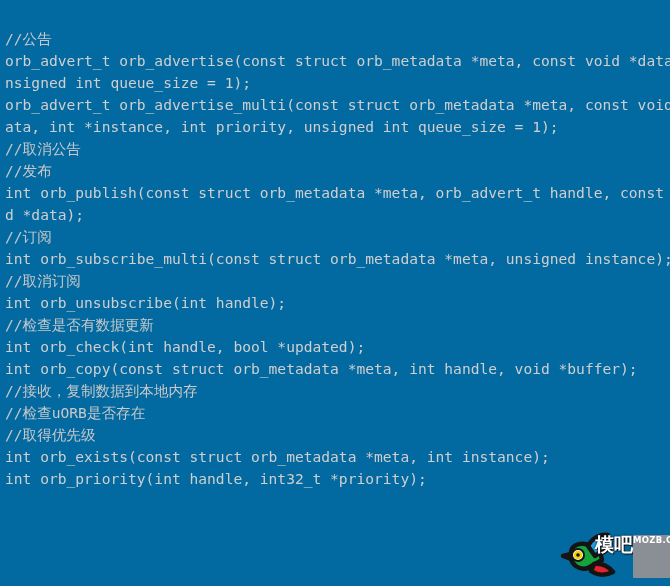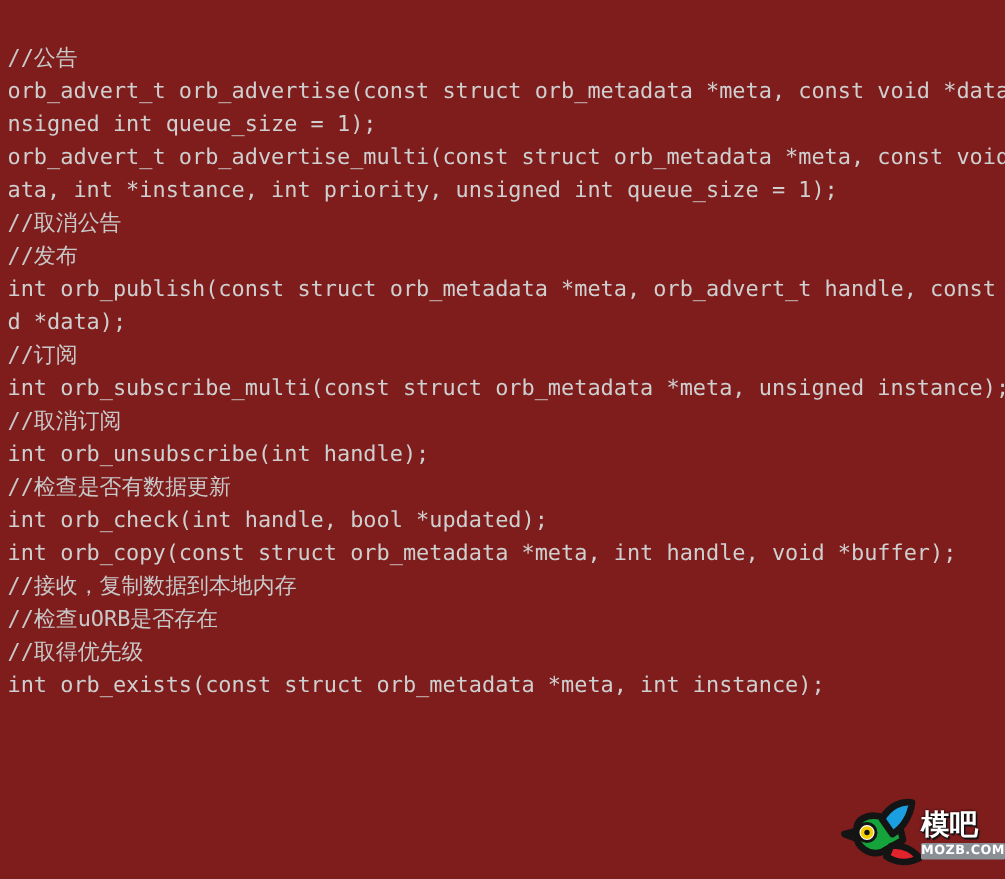--- a/index.html
+++ b/index.html
@@ -14,21 +14,21 @@
     position: relative;
     font-family: "DejaVu Sans Mono", "Liberation Mono", monospace;
   }
 
   #code-view {
     position: absolute;
     left: 0;
     top: 0;
     width: 670px;
     height: 586px;
-    background: #7f1d1d;
+    background: #0369a1;
     box-sizing: border-box;
     padding: 28px 0 0 0;
   }
 
   .code-line {
     display: block;
     font-family: "DejaVu Sans Mono", "Liberation Mono", monospace;
     font-size: 14.6px;
     line-height: 22px;
     height: 22px;
@@ -57,21 +57,21 @@
   #watermark .bird-wrap {
     width: 58px;
     height: 50px;
     flex: 0 0 auto;
   }
   #watermark .brand-wrap {
     width: 56px;
     height: 44px;
     flex: 0 0 auto;
     display: flex;
-    flex-direction: column;
+    flex-direction: row;
     justify-content: center;
     margin-left: -2px;
   }
   .brand-cn {
     font-family: "DejaVu Sans", "Liberation Sans", sans-serif;
     font-size: 19px;
     font-weight: bold;
     color: #ffffff;
     line-height: 21px;
     letter-spacing: 0px;
@@ -110,20 +110,21 @@
   <div class="code-line">int orb_subscribe_multi(const struct orb_metadata *meta, unsigned instance);</div>
   <div class="code-line comment">//取消订阅</div>
   <div class="code-line">int orb_unsubscribe(int handle);</div>
   <div class="code-line comment">//检查是否有数据更新</div>
   <div class="code-line">int orb_check(int handle, bool *updated);</div>
   <div class="code-line">int orb_copy(const struct orb_metadata *meta, int handle, void *buffer);</div>
   <div class="code-line comment">//接收，复制数据到本地内存</div>
   <div class="code-line comment">//检查uORB是否存在</div>
   <div class="code-line comment">//取得优先级</div>
   <div class="code-line">int orb_exists(const struct orb_metadata *meta, int instance);</div>
+  <div class="code-line">int orb_priority(int handle, int32_t *priority);</div>
 
 </div>
 
 <div id="watermark">
 
   <div class="bird-wrap">
     <svg viewBox="0 0 116 100" width="58" height="50" aria-hidden="true">
 
       <g stroke="#141414" stroke-width="9" stroke-linejoin="round" stroke-linecap="round">
 

